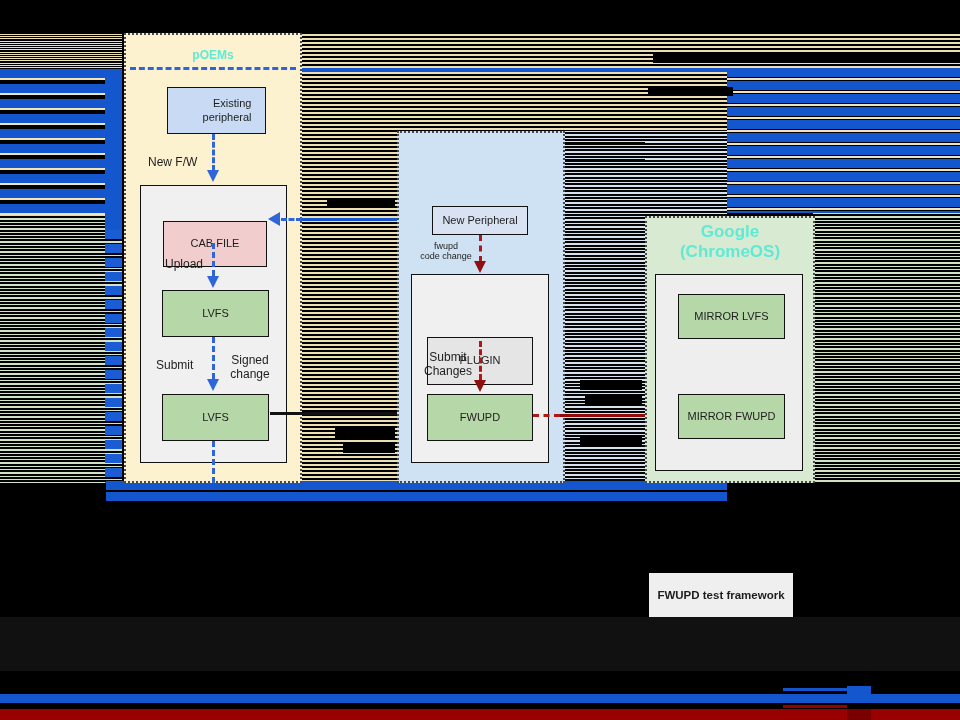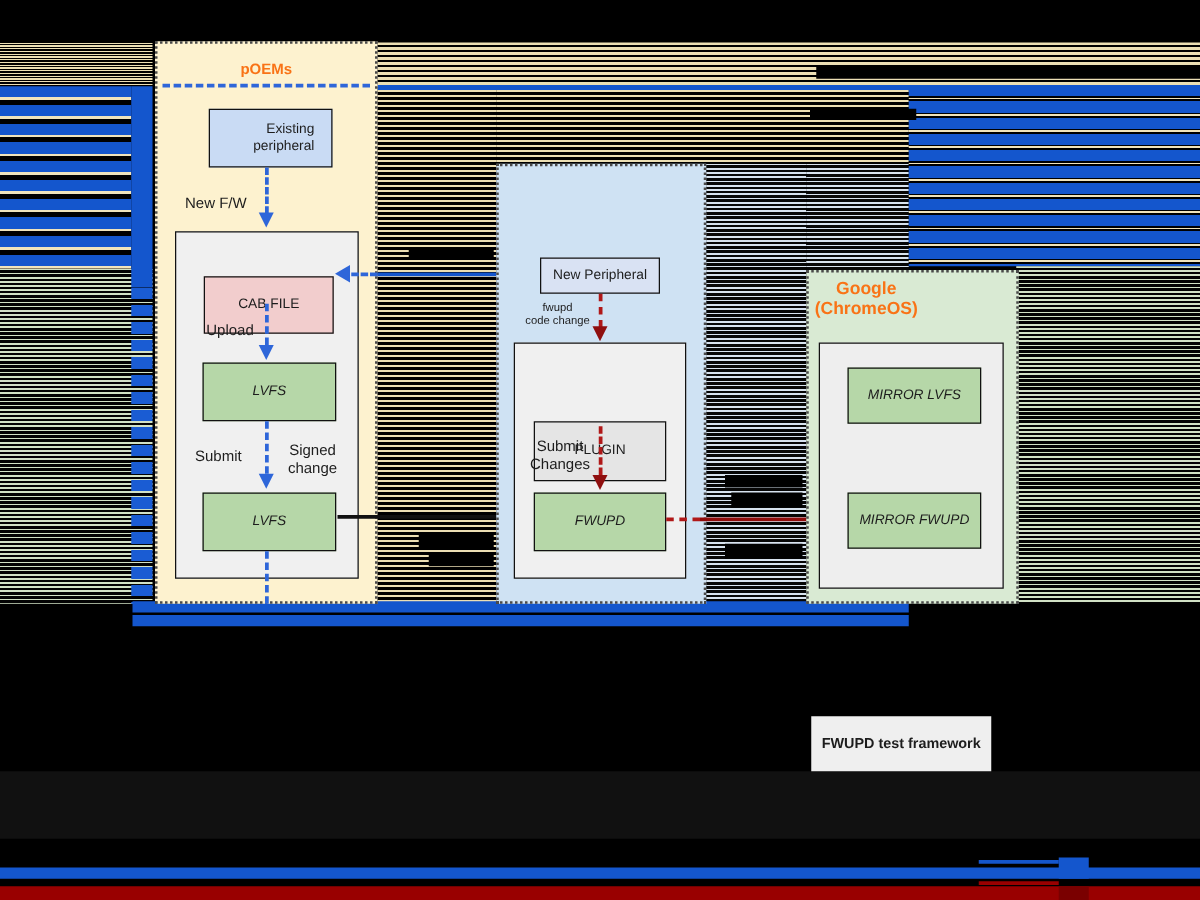--- a/index.html
+++ b/index.html
@@ -19,26 +19,26 @@
   .bar{background:#000;}
   
   .panel{border:2px dotted #4a4a4a;box-sizing:border-box;}
   .panel.cream{background:#fdf2cf;}
   .panel.blue{background:#cfe2f3;}
   .panel.green{background:#d9ead3;}
   .graybox{background:#f0f0f0;border:1.5px solid #111;box-sizing:border-box;}
   .node{border:1.5px solid #111;box-sizing:border-box;display:flex;align-items:center;
         justify-content:center;text-align:center;font-size:11px;line-height:1.25;}
   .node.pink{background:#f2cdcd;}
-  .node.greenbox{background:#b6d7a8;font-style:italic;}
+  .node.greenbox{background:#b6d7a8;}
   .node.bluebox{background:#c9dbf4;}
   .node.paleblue2{background:#d9e2f3;}
   .plain{background:#efefef;display:flex;align-items:center;justify-content:center;
          font-weight:bold;font-size:11.5px;}
-  .title{font-weight:bold;font-size:12px;text-align:center;white-space:pre-line;color:#f97316;}
+  .title{font-weight:bold;font-size:12px;text-align:center;white-space:pre-line;color:#5eead4;}
   .lbl{font-size:12px;white-space:pre-line;}
   .lbl.small{font-size:9px;}
   .ctr{text-align:center;}
   
   .vdash-blue{border-left:3px dashed #2e66d9;width:0;}
   .hdash-blue{border-top:3px dashed #2e66d9;height:0;}
   .vdash-red{border-left:3px dashed #b01818;width:0;}
   .hdash-red{border-top:3px dashed #b01818;height:0;}
   .hsolid-blue{background:#1456cd;height:3px;}
   .hsolid-red{background:#8f0b0b;height:3px;}
@@ -149,21 +149,21 @@
   <div class="abs node greenbox" style="left:427px;top:394px;width:106px;height:47px;">
     <span>FWUPD</span>
   </div>
 
   <div class="abs hdash-red" style="left:533px;top:414px;width:27px;"></div>
   <div class="abs hsolid-red" style="left:560px;top:414px;width:85px;"></div>
   <div class="abs hdash-red" style="left:645px;top:414px;width:14px;"></div>
   <div class="abs tri right-red" style="left:664px;top:408px;"></div>
 
   <div class="abs panel green" style="left:645px;top:216px;width:170px;height:267px;"></div>
-  <div class="abs title" style="left:608px;top:222px;width:170px;font-size:14px;">Google
+  <div class="abs title" style="left:645px;top:222px;width:170px;font-size:17px;">Google
 (ChromeOS)</div>
   <div class="abs graybox" style="left:655px;top:274px;width:148px;height:197px;background:#eee;"></div>
   <div class="abs node greenbox" style="left:678px;top:294px;width:107px;height:45px;">
     <span>MIRROR LVFS</span>
   </div>
   <div class="abs node greenbox" style="left:678px;top:394px;width:107px;height:45px;">
     <span>MIRROR FWUPD</span>
   </div>
 
   <div class="abs plain" style="left:649px;top:573px;width:144px;height:44px;">

